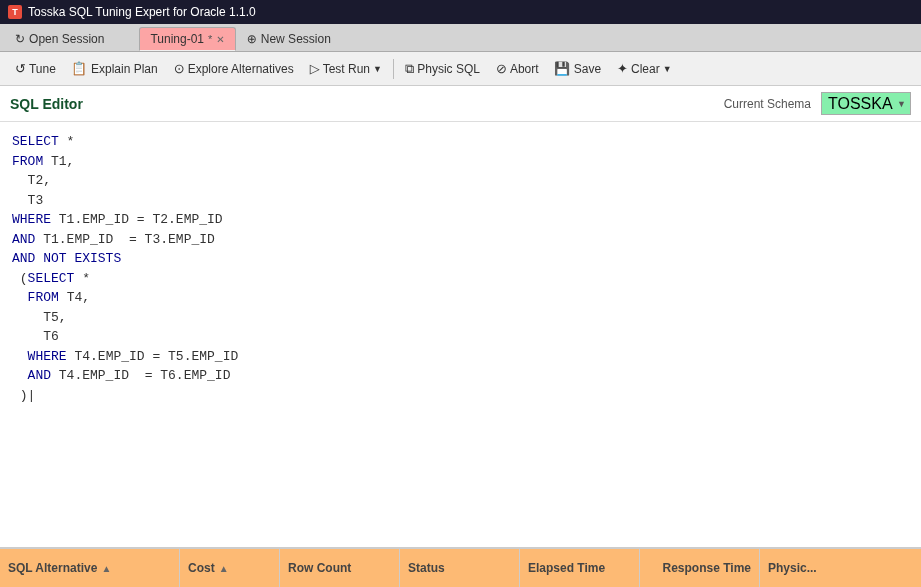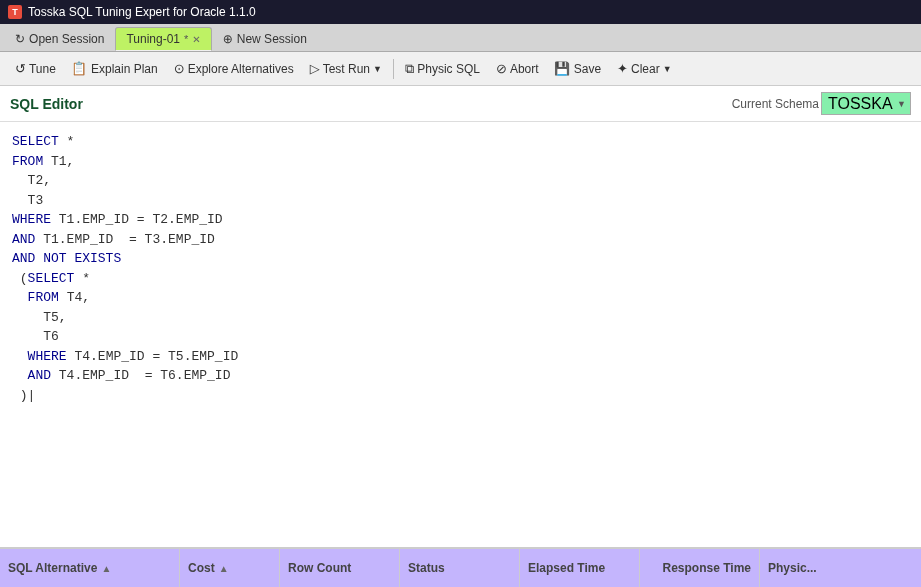--- a/index.html
+++ b/index.html
@@ -39,23 +39,24 @@
       display: flex; align-items: center; gap: 4px;
       padding: 4px 10px;
       font-size: 12px;
       cursor: pointer;
       background: #d4d4d4;
       border: 1px solid transparent;
       height: 24px;
       border-radius: 3px 3px 0 0;
     }
     .tab.active {
-      background: #bef264;
+      background: #fca5a5;
       border: 1px solid #aaa;
       border-bottom: 1px solid #f0f0f0;
+      margin-left: 24px;
     }
     .tab-close {
       font-size: 10px; color: #666; cursor: pointer;
     }
 
     
     .toolbar {
       background: #f0f0f0;
       display: flex;
       align-items: center;
@@ -102,21 +103,21 @@
       border-bottom: 1px solid #ddd;
       background: #fff;
       flex-shrink: 0;
     }
     .sql-editor-title {
       font-size: 14px;
       font-weight: bold;
       color: #14532d;
     }
     .schema-row {
-      display: flex; align-items: center; gap: 2px; font-size: 12px; color: #555;
+      display: flex; align-items: center; gap: 10px; font-size: 12px; color: #555;
     }
     .schema-select {
       border: 1px solid #aaa;
       padding: 2px 16px 2px 6px;
       font-size: 16px;
       background: #86efac;
       appearance: none;
       -webkit-appearance: none;
       position: relative;
       cursor: pointer;
@@ -145,21 +146,21 @@
       overflow-y: auto;
       background: #fff;
       line-height: 1.5;
     }
     .kw { color: #00008b; font-weight: normal; }
     .sql-line { white-space: pre; display: block; }
 
     
     .bottom-table {
       height: 40px;
-      background: #c4b5fd;
+      background: #fdba74;
       border-top: 2px solid #ccc;
       display: flex;
       align-items: stretch;
       flex-shrink: 0;
     }
     .bottom-col {
       display: flex;
       align-items: center;
       padding: 0 8px;
       font-size: 12px;

